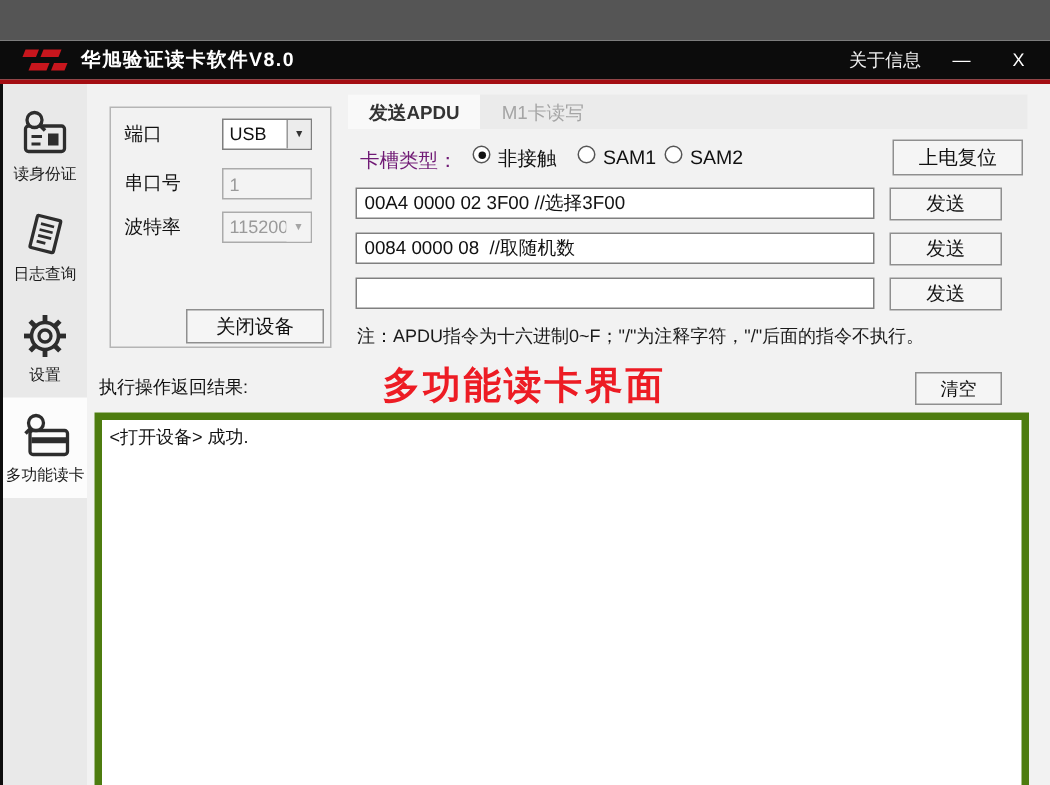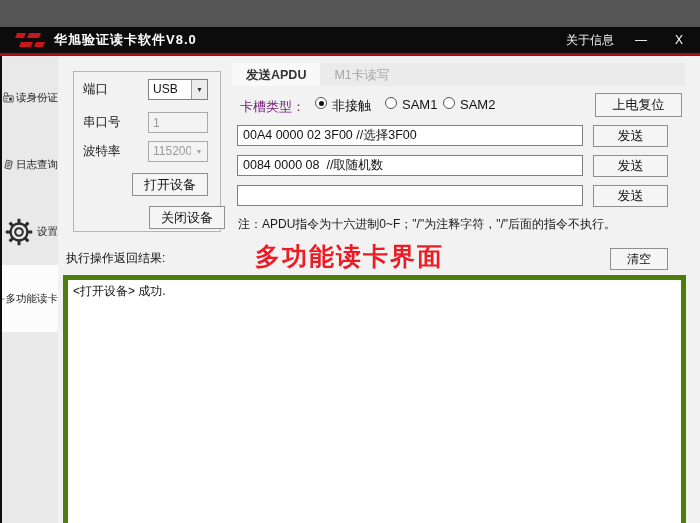--- a/index.html
+++ b/index.html
@@ -18,21 +18,21 @@
   .tb-right { margin-left: auto; display: flex; align-items: center; gap: 16px; }
   .about { color: #f2f2f2; font-size: 12px; cursor: default; }
   .winbtn { color: #ffffff; font-size: 12px; width: 22px; text-align: center; cursor: default; }
   .redline { height: 3px; background: #a40d12; flex: 0 0 auto; }
   
   .content-row { flex: 1 1 auto; display: flex; border-left: 2px solid #0e0e0e; min-height: 0; }
   .bottom-bar { height: 9px; background: #0e0e0e; flex: 0 0 auto; }
   
   .sidebar { width: 56px; background: #e9e9e9; padding-top: 8px; flex: 0 0 auto; }
   .side-item {
-    height: 67px; display: flex; flex-direction: row; align-items: center;
+    height: 67px; display: flex; flex-direction: column; align-items: center;
     justify-content: center; gap: 1px; cursor: default;
   }
   .side-item.active { background: #fcfcfc; }
   .side-item .lbl { font-size: 10.5px; color: #1c1c1c; white-space: nowrap; }
   .side-item svg { display: block; }
   
   .main { flex: 1 1 auto; position: relative; background: #f2f2f2; }
   
   .device-box {
     position: absolute; left: 15px; top: 15px; width: 148px; height: 161px;
@@ -185,22 +185,21 @@
         <div class="field" style="top:40px">
           <input class="txt disabled" disabled="" value="1" style="">
         </div>
         <span class="dev-label" style="top:69px">波特率</span>
         <div class="field" style="top:69px">
           <div class="combo disabled">
             <span class="val">115200</span>
             <span class="arrow">▼</span>
           </div>
         </div>
-        <button class="btn" style="left:58px; top:101px; width:76px; height:23px">打开设备</button>
-        <button class="btn" style="left:75px; top:134px; width:76px; height:23px">关闭设备</button>
+        <button class="btn" style="left:50px; top:134px; width:92px; height:23px">关闭设备</button>
       </div>
 
       <div class="tabstrip">
         <div class="tab active">发送APDU</div>
         <div class="tab">M1卡读写</div>
       </div>
 
       <span class="slot-label">卡槽类型：</span>
       <span class="radio selected" style="left:257px">
         <span class="circ"></span>

